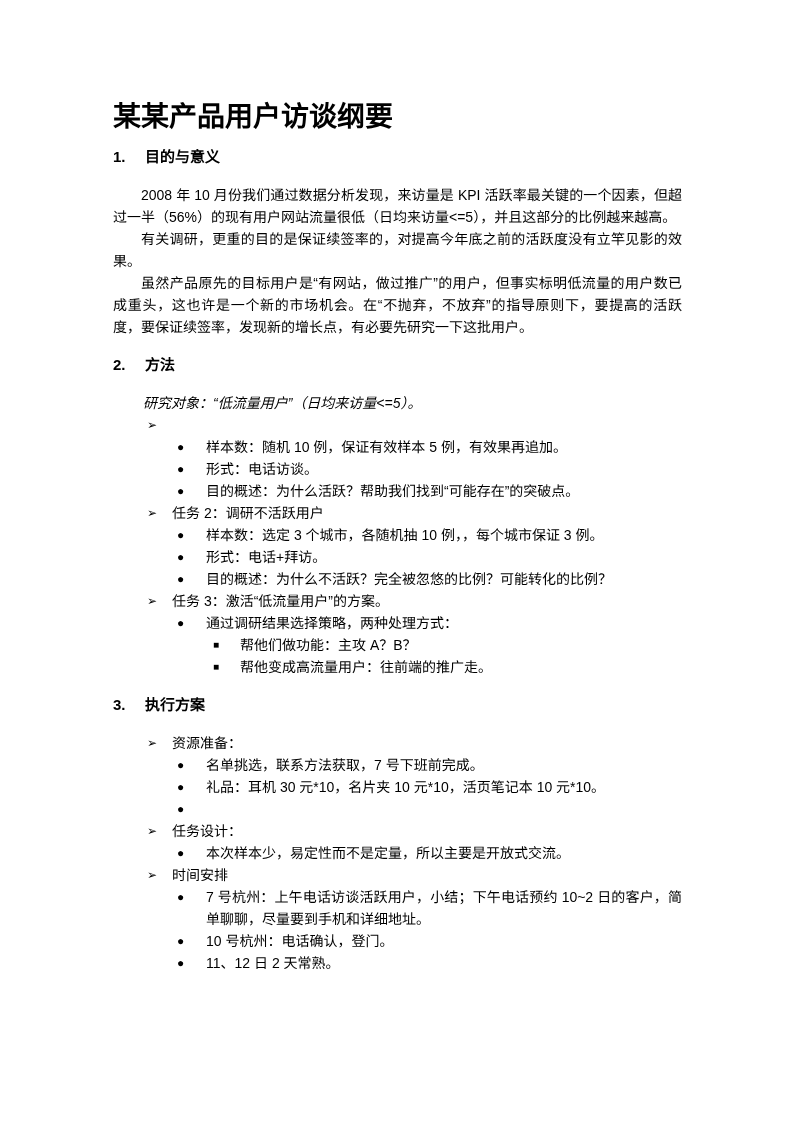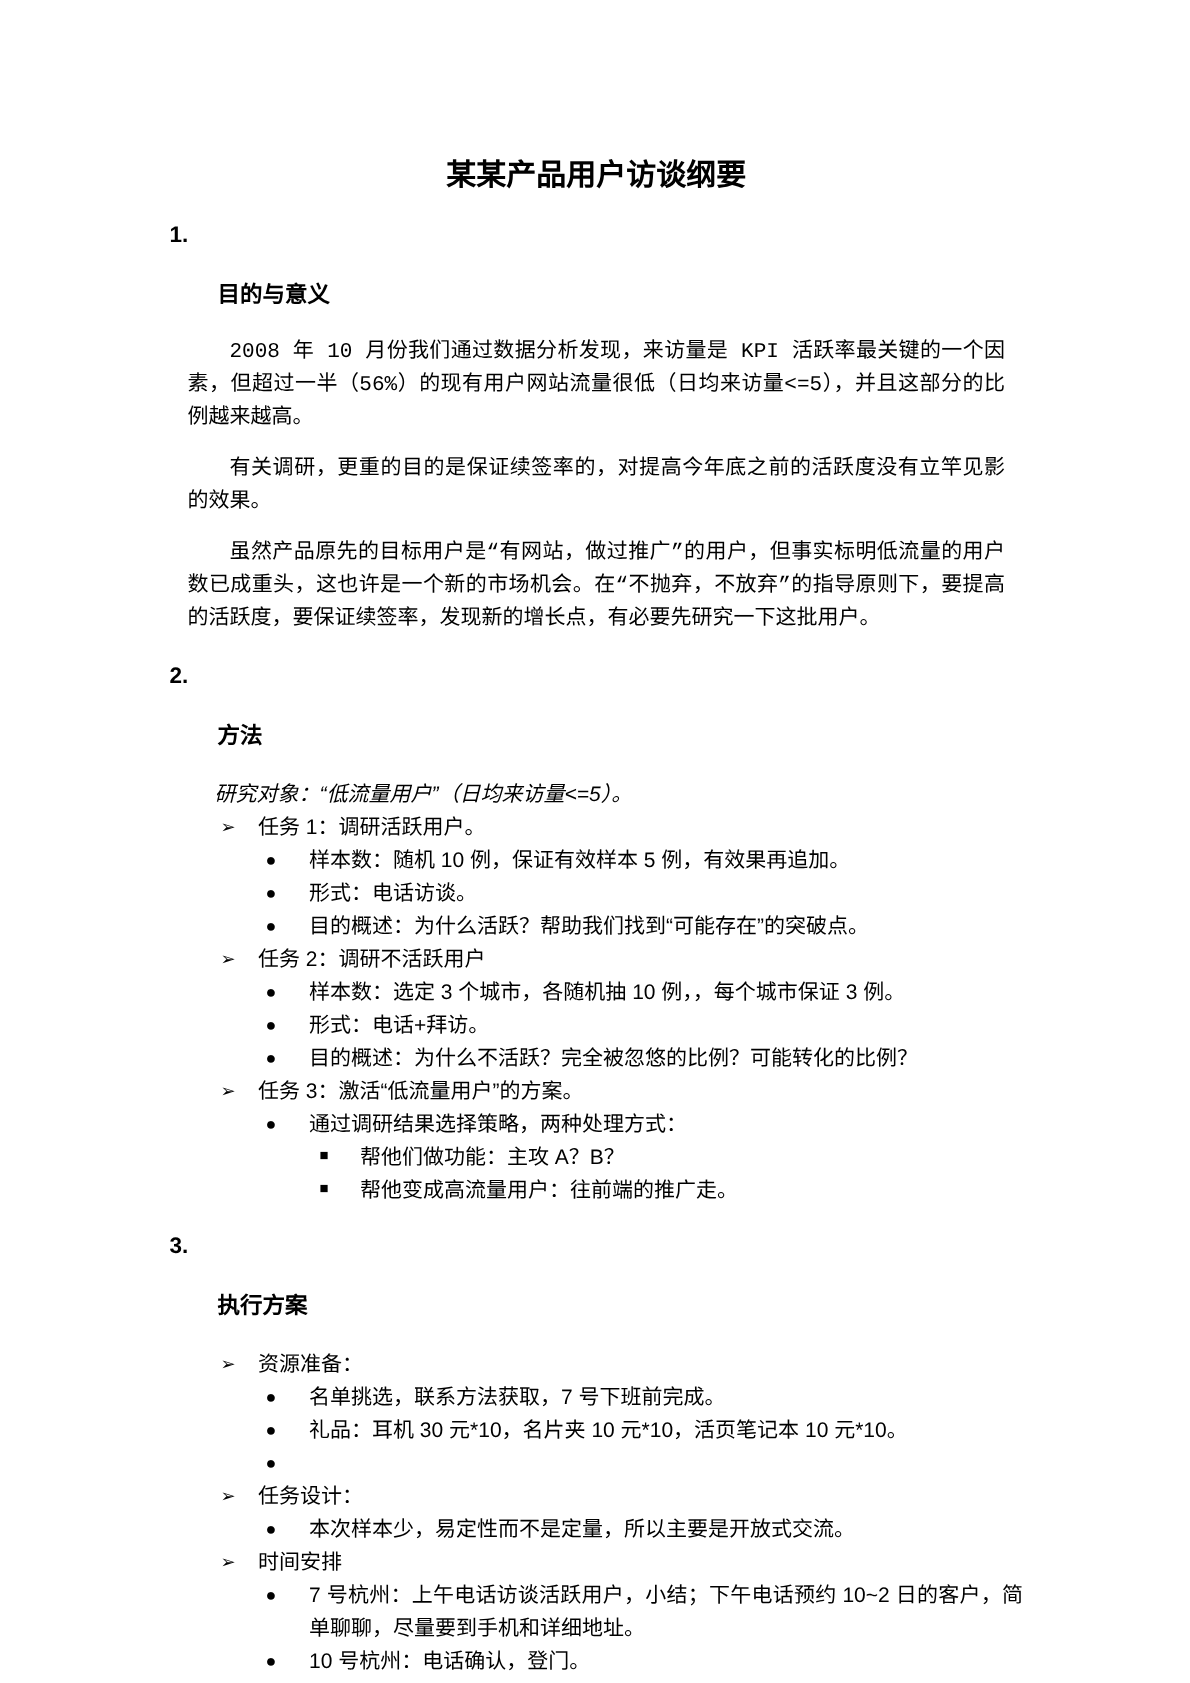--- a/index.html
+++ b/index.html
@@ -11,41 +11,39 @@
     margin: 0 auto;
     background: #ffffff;
     color: #000000;
     font-family: "Liberation Sans", "DejaVu Sans", sans-serif;
     font-size: 14px;
     line-height: 22px;
     padding: 104px 111px 0 113px;
     overflow: hidden;
   }
   .doc-title {
-    text-align: center;
-    font-size: 20px;
+    font-size: 28px;
     font-weight: bold;
     line-height: 26px;
     margin: 0 0 12px 0;
   }
   section { margin: 0; }
   .sec-heading {
     display: flex;
     font-weight: bold;
     font-size: 15px;
     line-height: 18px;
     margin: 18px 0 18px 0;
   }
   .sec-num { flex: 0 0 auto; width: 32px; }
-  .sec-title { flex: 1 1 auto; margin-top: 40px; }
+  .sec-title { flex: 1 1 auto; }
   .para {
-    margin: 12px;
+    margin: 0;
     text-align: justify;
     text-indent: 2em;
-    font-family: Liberation Mono, monospace;
   }
   .intro {
     padding-left: 30px;
     text-align: justify;
     font-style: italic;
   }
   .li { display: flex; text-align: justify; }
   .li .marker { flex: 0 0 auto; line-height: 22px; }
   .li .li-text { flex: 1 1 auto; }
   .l1 { padding-left: 34px; }
@@ -74,21 +72,20 @@
 
   <section>
     <div class="sec-heading">
       <span class="sec-num">2.</span>
       <span class="sec-title">方法</span>
     </div>
     <div class="intro">研究对象：“低流量用户”（日均来访量&lt;=5）。</div>
 
     <div class="li l1">
       <span class="marker">➢</span>
-      <span class="li-text">任务 1：调研活跃用户。</span>
     </div>
     <div class="li l2">
       <span class="marker">●</span>
       <span class="li-text">样本数：随机 10 例，保证有效样本 5 例，有效果再追加。</span>
     </div>
     <div class="li l2">
       <span class="marker">●</span>
       <span class="li-text">形式：电话访谈。</span>
     </div>
     <div class="li l2">

